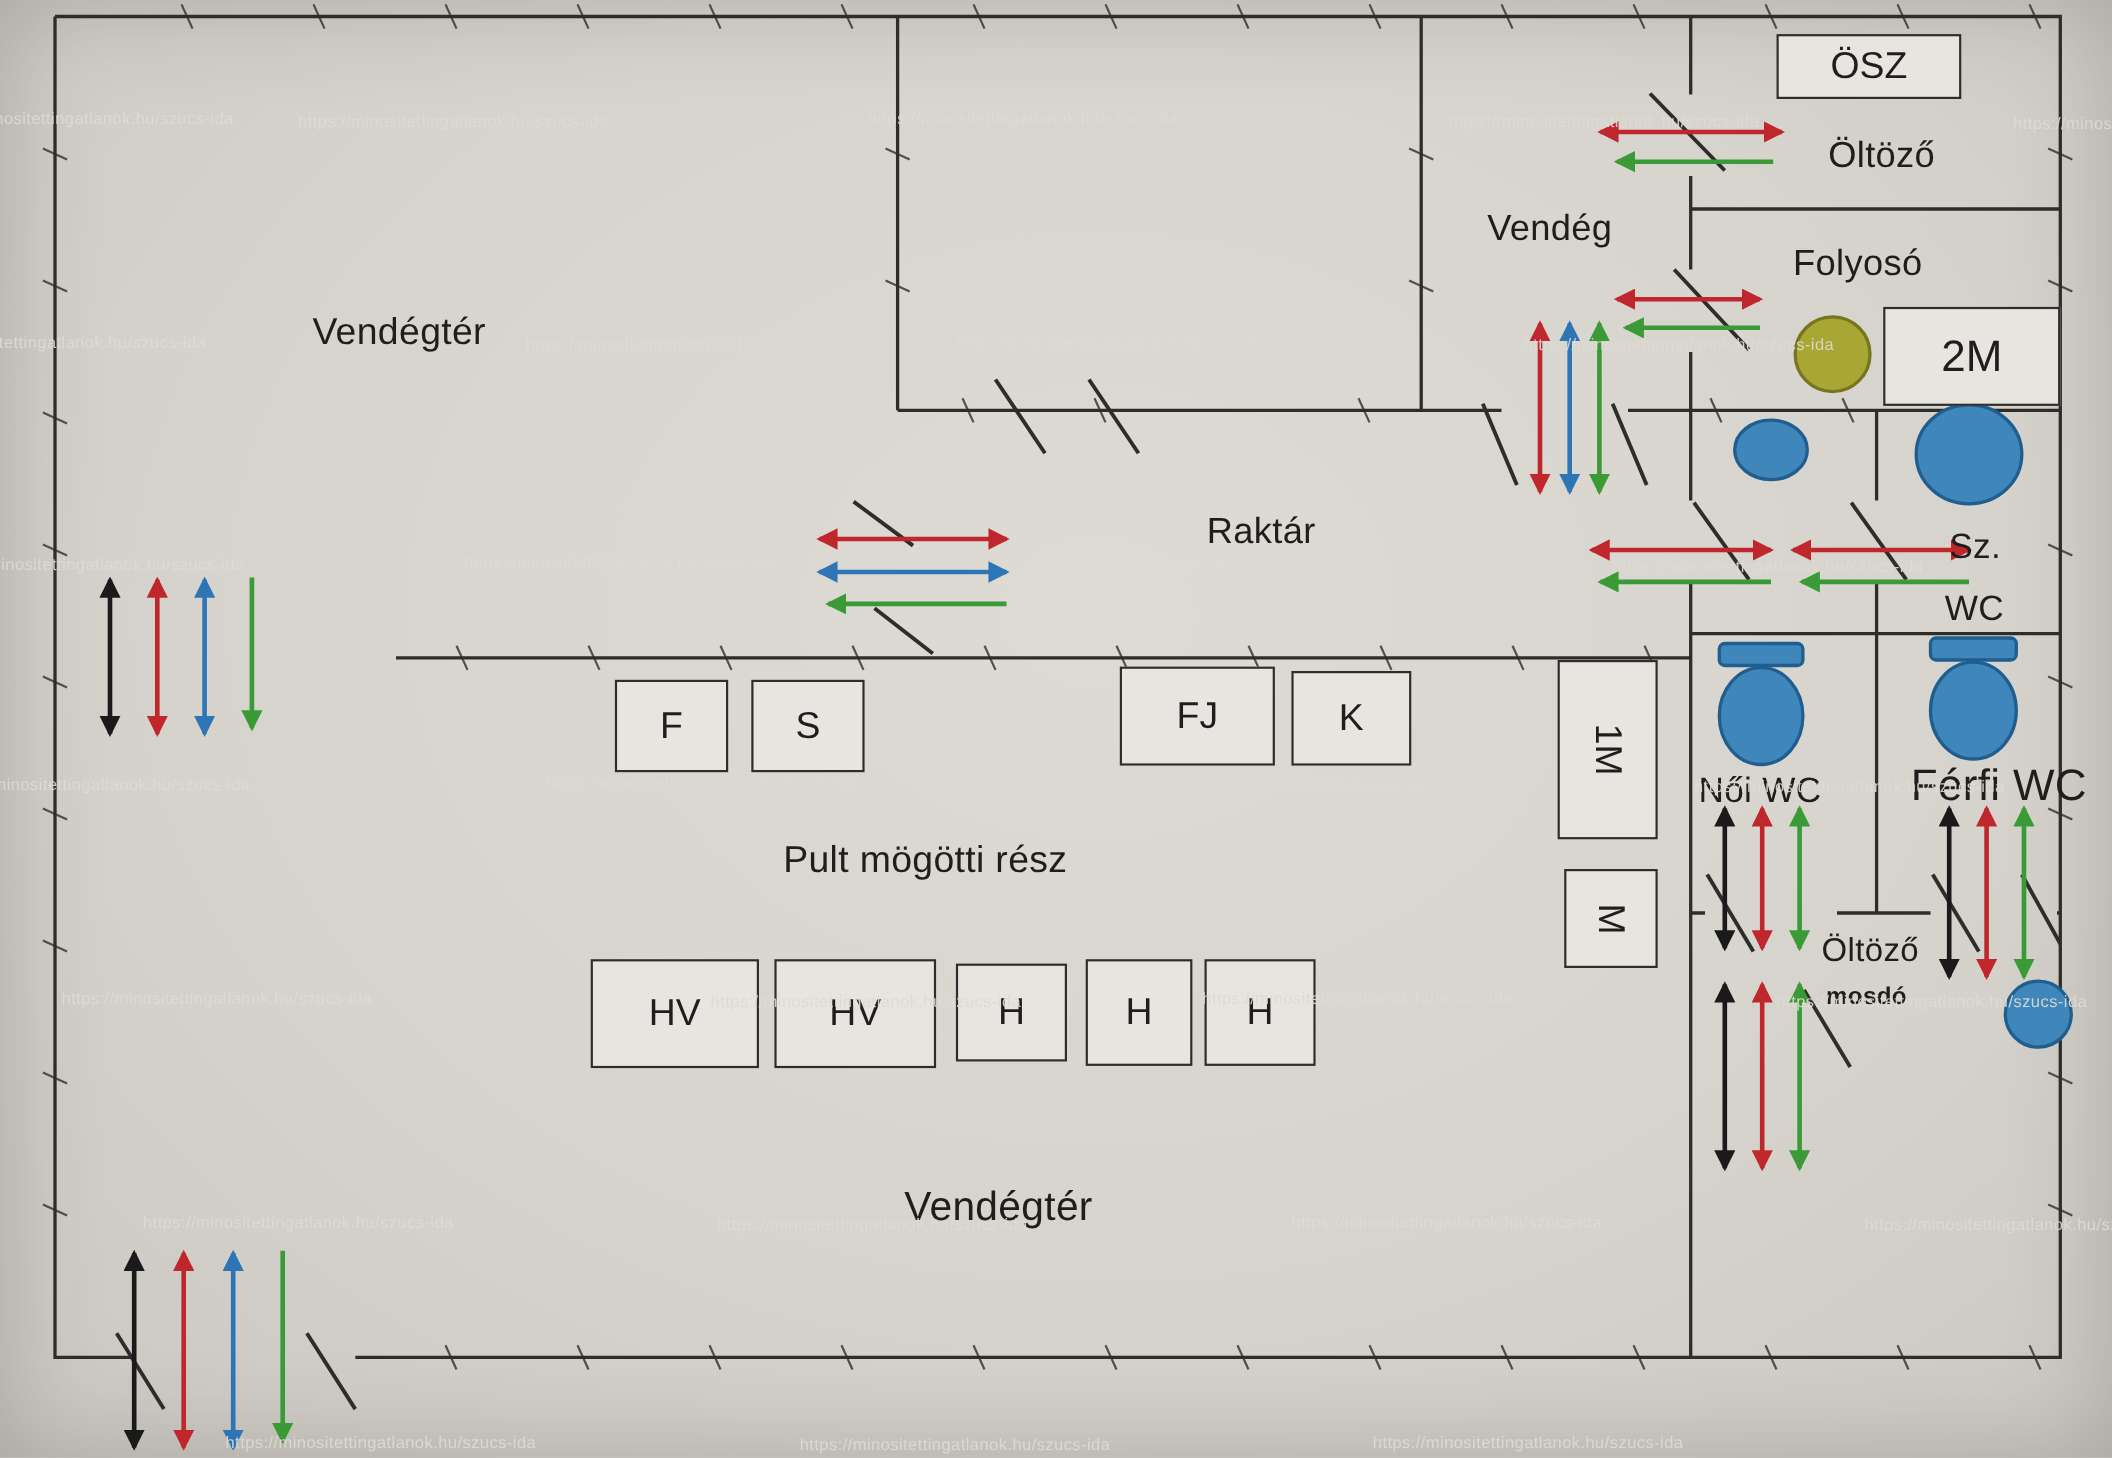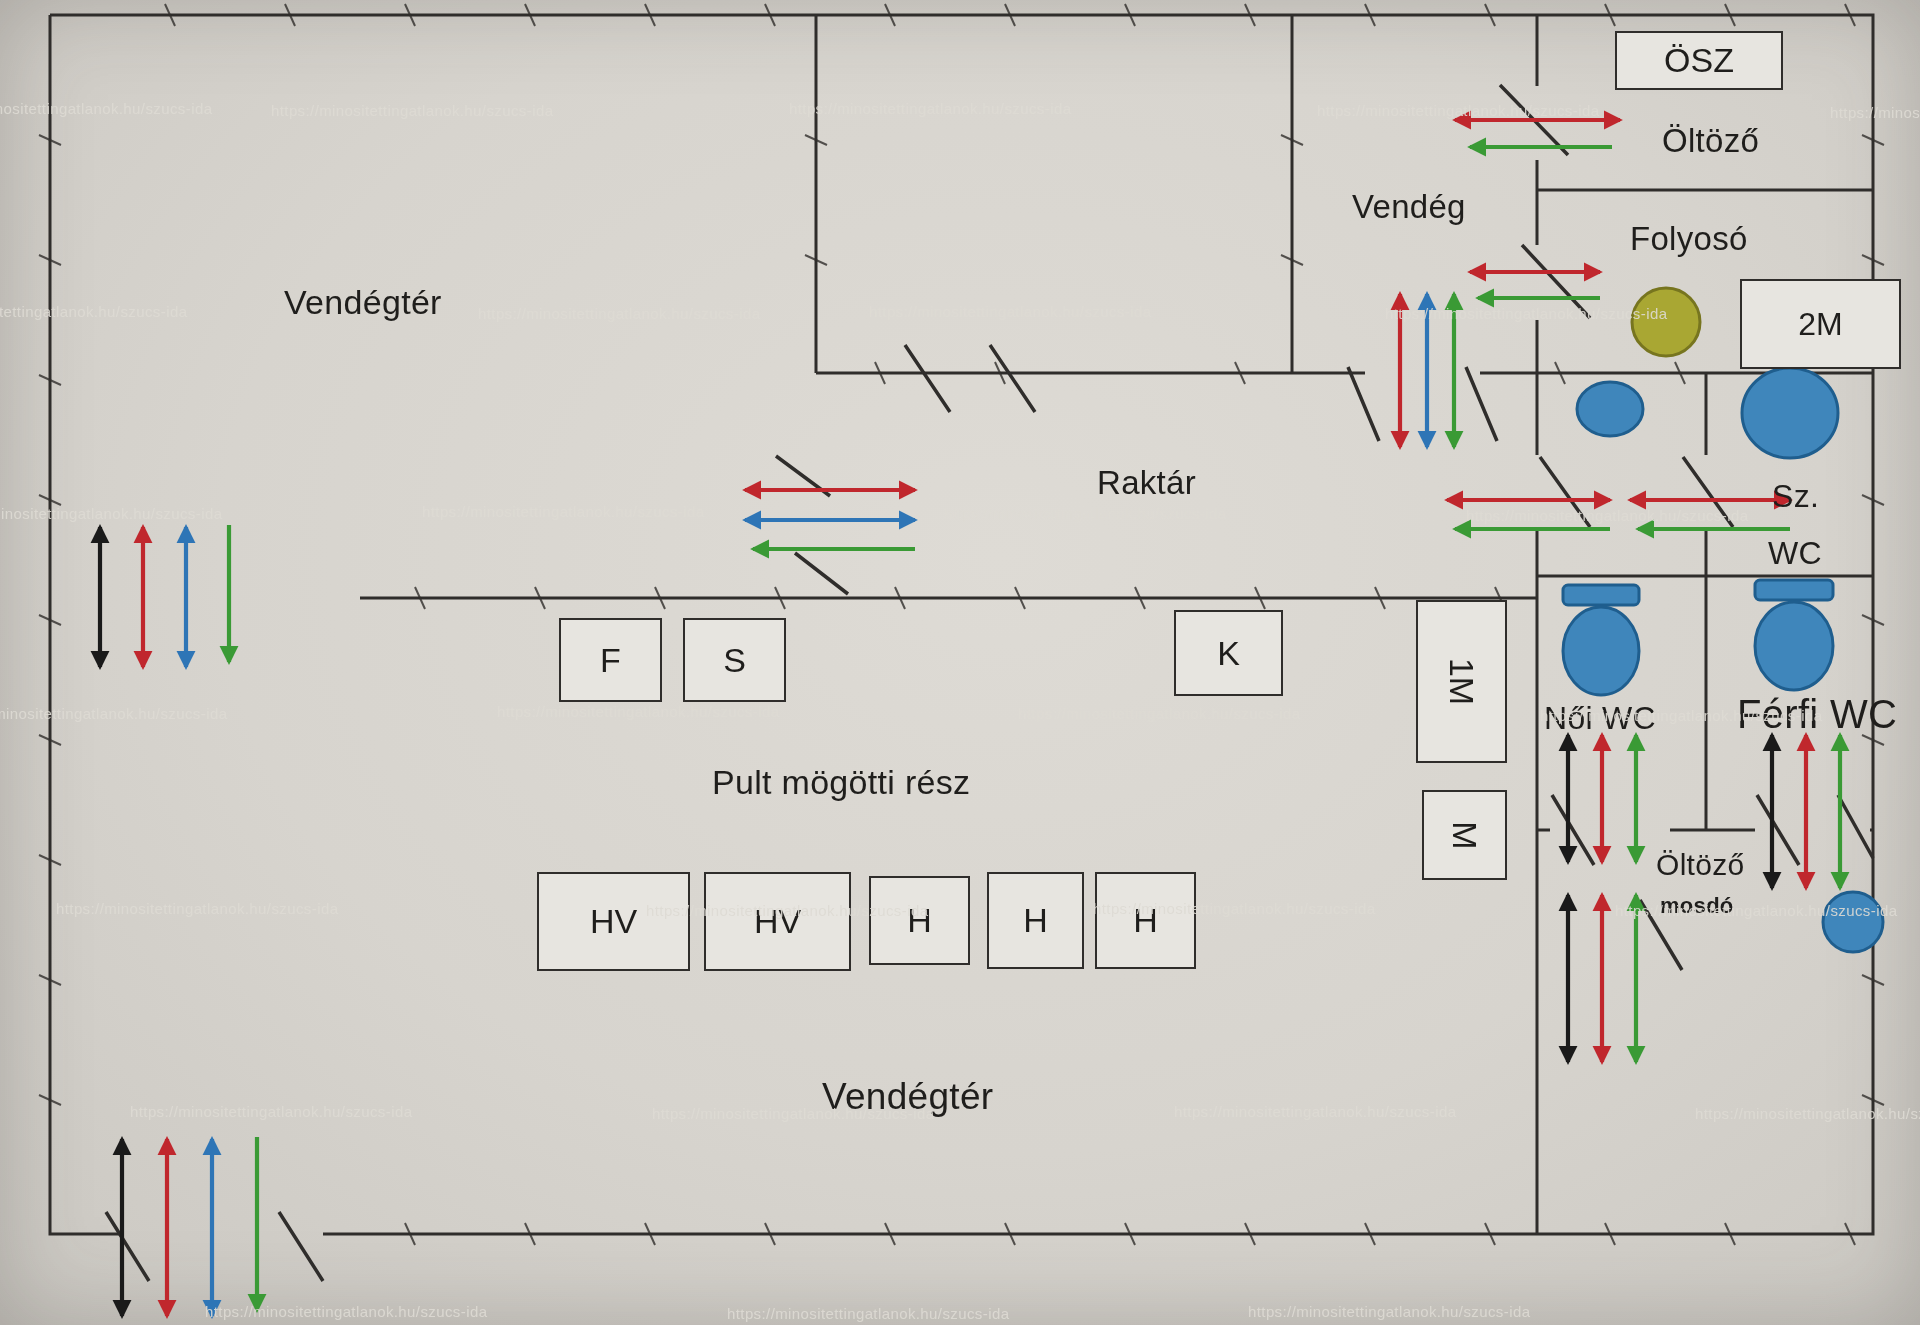--- a/index.html
+++ b/index.html
@@ -135,28 +135,31 @@
   <div class="lbl" style="left:1544px;top:700px;font-size:32px;">Női WC</div>
   <div class="lbl" style="left:1737px;top:692px;font-size:40px;">Férfi WC</div>
   <div class="lbl" style="left:712px;top:763px;font-size:34px;">Pult mögötti rész</div>
   <div class="lbl" style="left:1656px;top:848px;font-size:30px;">Öltöző</div>
   <div class="lbl" style="left:1660px;top:893px;font-size:22px;font-weight:bold;">mosdó</div>
   <div class="lbl" style="left:822px;top:1076px;font-size:37px;">Vendégtér</div>
 
   <div class="box" style="left:1615px;top:31px;width:164px;height:55px;font-size:34px;">
       <span>ÖSZ</span>
     </div>
-  <div class="box" style="left:1712px;top:279px;width:157px;height:86px;font-size:32px;margin-left:28px;">
+  <div class="box" style="left:1712px;top:279px;width:157px;height:86px;font-size:40px;">
       <span>2M</span>
     </div>
   <div class="box" style="left:559px;top:618px;width:99px;height:80px;font-size:34px;">
       <span>F</span>
     </div>
   <div class="box" style="left:683px;top:618px;width:99px;height:80px;font-size:34px;">
       <span>S</span>
+    </div>
+  <div class="box" style="left:1018px;top:606px;width:137px;height:86px;font-size:34px;">
+      <span>FJ</span>
     </div>
   <div class="box" style="left:1174px;top:610px;width:105px;height:82px;font-size:34px;">
       <span>K</span>
     </div>
   <div class="box rot" style="left:1416px;top:600px;width:87px;height:159px;font-size:34px;">
       <span>1M</span>
     </div>
   <div class="box rot" style="left:1422px;top:790px;width:81px;height:86px;font-size:34px;">
       <span>M</span>
     </div>

